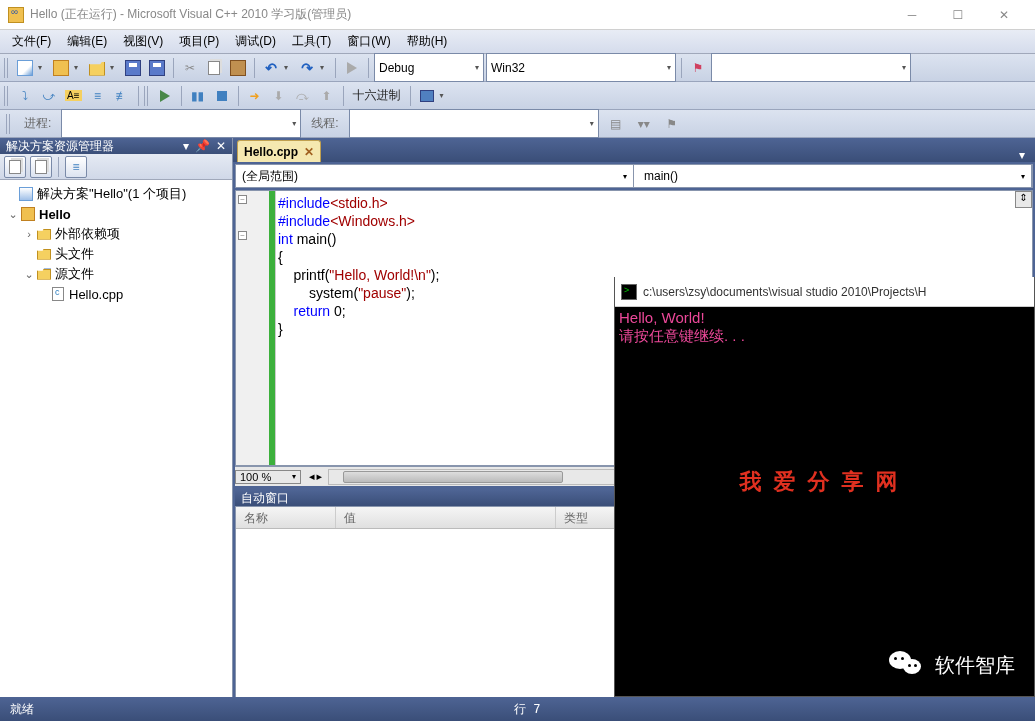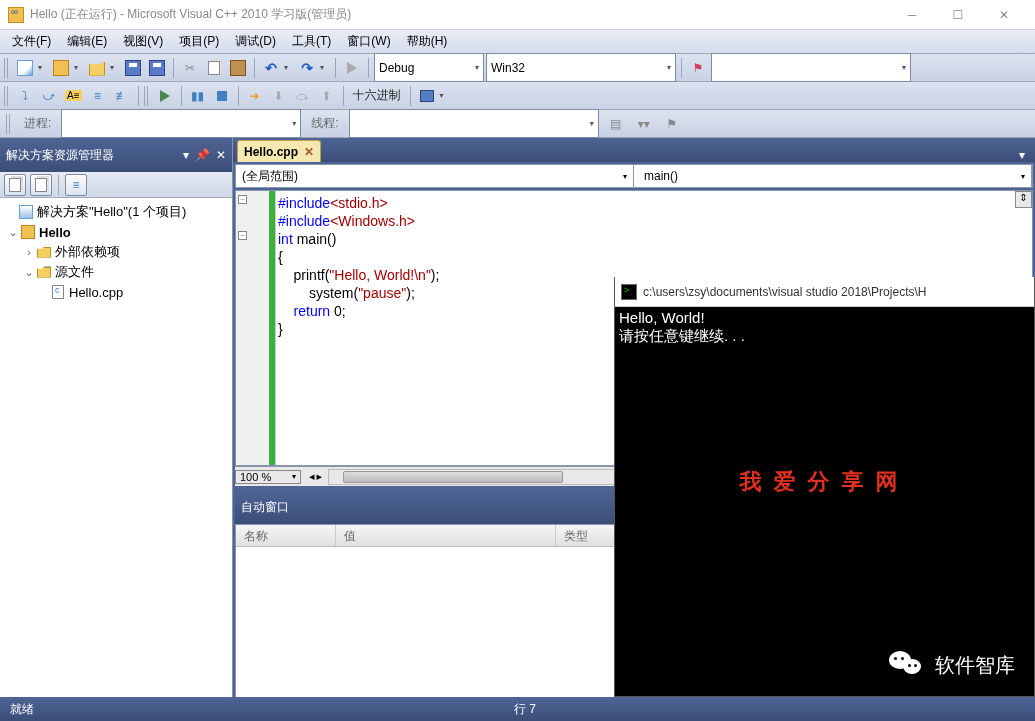--- a/index.html
+++ b/index.html
@@ -41,21 +41,21 @@
 .ico-play { width: 0; height: 0; border-left: 10px solid #488848; border-top: 6px solid transparent; border-bottom: 6px solid transparent; }
 .ico-play.gray { border-left-color: #aaa; }
 .ico-stop { width: 10px; height: 10px; background: #aaa; }
 
 
 .processbar { height: 28px; background: linear-gradient(#dce3f0, #c8d2e4); border-bottom: 1px solid #9aa5bc; display: flex; align-items: center; padding: 0 6px; gap: 6px; }
 
 
 .main { display: flex; height: 587px; }
 .sidebar { width: 233px; background: #fff; border-right: 1px solid #8895ad; display: flex; flex-direction: column; }
-.panel-header { height: 34px; background: linear-gradient(#4e6494, #3a4e78); color: #fff; display: flex; align-items: center; padding: 0 6px; font-size: 12px; }
+.panel-header { height: 16px; background: linear-gradient(#4e6494, #3a4e78); color: #fff; display: flex; align-items: center; padding: 0 6px; font-size: 12px; }
 .panel-header .phbtns { margin-left: auto; display: flex; gap: 6px; align-items: center; }
 .panel-header .phbtn { cursor: pointer; }
 .mini-toolbar { height: 26px; background: linear-gradient(#e5eaf3, #d0d8e8); border-bottom: 1px solid #a0a8ba; display: flex; align-items: center; padding: 0 4px; gap: 4px; }
 .mini-btn { width: 22px; height: 22px; border: 1px solid #7a8aa8; border-radius: 2px; background: linear-gradient(#fff, #dce3f0); display: flex; align-items: center; justify-content: center; cursor: pointer; }
 
 .tree { flex: 1; overflow: auto; padding: 4px 2px; font-size: 13px; }
 .tree-row { display: flex; align-items: center; height: 20px; padding-left: 2px; white-space: nowrap; }
 .tree-row .exp { width: 14px; text-align: center; color: #666; cursor: pointer; font-size: 11px; }
 .tree-row .ticon { width: 16px; height: 16px; margin-right: 3px; display: inline-flex; align-items: center; justify-content: center; }
 .folder-icon { background: #f5d060; border: 1px solid #c09020; width: 14px; height: 11px; clip-path: polygon(0 20%, 40% 20%, 50% 0, 100% 0, 100% 100%, 0 100%); }
@@ -98,28 +98,28 @@
 .autos-tree { flex: 1; background: #fff; border: 1px solid #8895ad; }
 .autos-header { height: 22px; background: linear-gradient(#f5f5f5,#e0e0e0); border-bottom: 1px solid #bbb; display: flex; }
 .autos-header .col { padding: 0 8px; line-height: 22px; color: #666; border-right: 1px solid #ccc; }
 .autos-tabs { height: 22px; background: #3a4e78; display: flex; align-items: center; gap: 2px; padding: 0 2px; }
 .autos-tab { height: 20px; display: flex; align-items: center; gap: 3px; padding: 0 6px; font-size: 12px; color: #fff; cursor: pointer; }
 .autos-tab.active { background: #f5f5f5; color: #000; border-radius: 2px 2px 0 0; }
 .autos-tab .aticon { width: 14px; height: 14px; }
 
 
 .statusbar { position: absolute; bottom: 0; left: 0; right: 0; height: 24px; background: linear-gradient(#4e6494, #3a4e78); color: #fff; display: flex; align-items: center; padding: 0 10px; }
-.statusbar .stat-right { margin-left: auto; }
+.statusbar .stat-right { margin-left: auto; font-family: Liberation Mono, monospace; }
 
 
 .console-window { position: absolute; right: 0; top: 277px; width: 421px; height: 420px; background: #000; border: 1px solid #555; border-top: none; }
 .console-title { height: 30px; background: #fff; border-bottom: 1px solid #ccc; display: flex; align-items: center; padding: 0 6px; font-size: 12px; color: #333; }
 .console-title .cicon { width: 16px; height: 16px; border: 1px solid #666; margin-right: 6px; background: #000; position: relative; }
 .console-title .cicon::after { content: ">"; color: #0c0; font-size: 9px; position: absolute; left: 2px; }
-.console-body { padding: 2px 4px; font-family: "NSimSun", "SimSun", monospace; font-size: 15px; color: #ffffff; line-height: 18px; white-space: pre; }
+.console-body { padding: 2px 4px; font-family: "NSimSun", "SimSun", monospace; font-size: 15px; color: #ec4899; line-height: 18px; white-space: pre; }
 .console-red { color: #e03020; font-size: 22px; font-weight: bold; letter-spacing: 12px; text-align: center; margin-top: 120px; }
 .console-orange { color: #e08020; text-align: center; font-size: 13px; margin-top: 6px; font-family: Arial; }
 
 
 .watermark { position: absolute; right: 20px; bottom: 40px; display: flex; align-items: center; gap: 10px; z-index: 100; }
 .wechat-icon { width: 36px; height: 32px; position: relative; }
 .wechat-bubble { position: absolute; background: #fff; border-radius: 50%; }
 .wb1 { width: 22px; height: 18px; left: 0; top: 2px; }
 .wb2 { width: 18px; height: 15px; left: 14px; top: 10px; }
 .wdot { position: absolute; width: 3px; height: 3px; background: #000; border-radius: 50%; }
@@ -320,20 +320,27 @@
             <span class="proj-icon"></span>
           </span>
         <b>Hello</b>
       </div>
       <div class="tree-row" style="padding-left:20px">
         <span class="exp">›</span>
           <span class="ticon">
             <span class="folder-icon"></span>
           </span>
         <span>外部依赖项</span>
+      </div>
+      <div class="tree-row" style="padding-left:20px">
+        <span class="exp"></span>
+          <span class="ticon">
+            <span class="folder-icon"></span>
+          </span>
+        <span>头文件</span>
       </div>
       <div class="tree-row" style="padding-left:20px">
         <span class="exp">⌄</span>
           <span class="ticon">
             <span class="folder-icon sel"></span>
           </span>
         <span>源文件</span>
       </div>
       <div class="tree-row" style="padding-left:48px">
         <span class="ticon">
@@ -438,21 +445,21 @@
 </div>
 
 <div class="statusbar">
   <span>就绪</span>
   <span class="stat-right" style="margin-left:480px">行 7</span>
 </div>
 
 <div class="console-window">
   <div class="console-title">
     <span class="cicon"></span>
-    <span>c:\users\zsy\documents\visual studio 2018\Projects\H</span>
+    <span>c:\users\zsy\documents\visual studio 2010\Projects\H</span>
   </div>
   <div class="console-body"><span>Hello, World!</span>
 <span>请按任意键继续. . .</span></div>
   <div class="console-red">我爱分享网</div>
 </div>
 
 <div class="watermark">
   <div class="wechat-icon">
     <div class="wechat-bubble wb1"></div>
     <div class="wechat-bubble wb2"></div>

